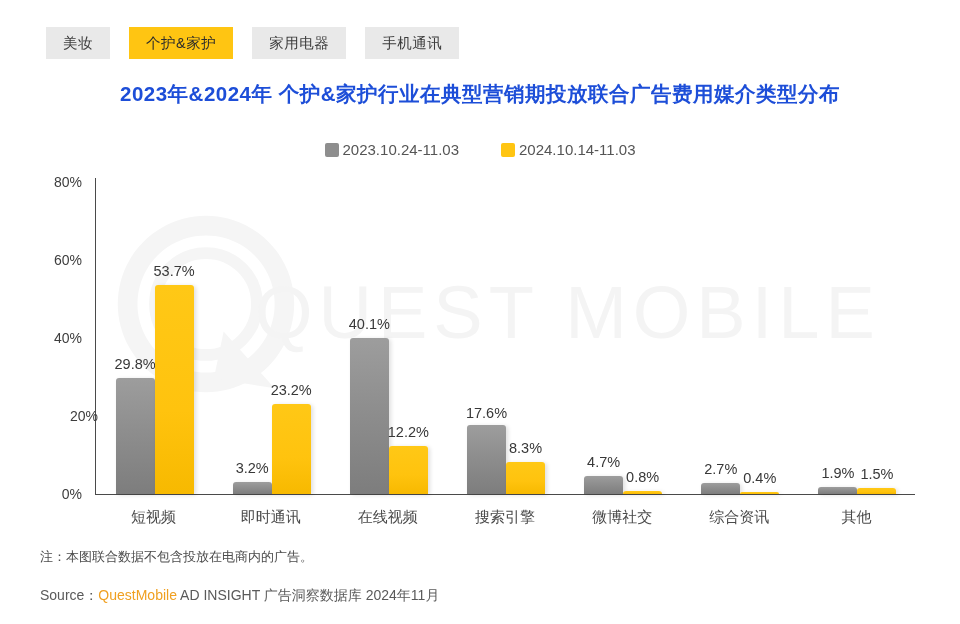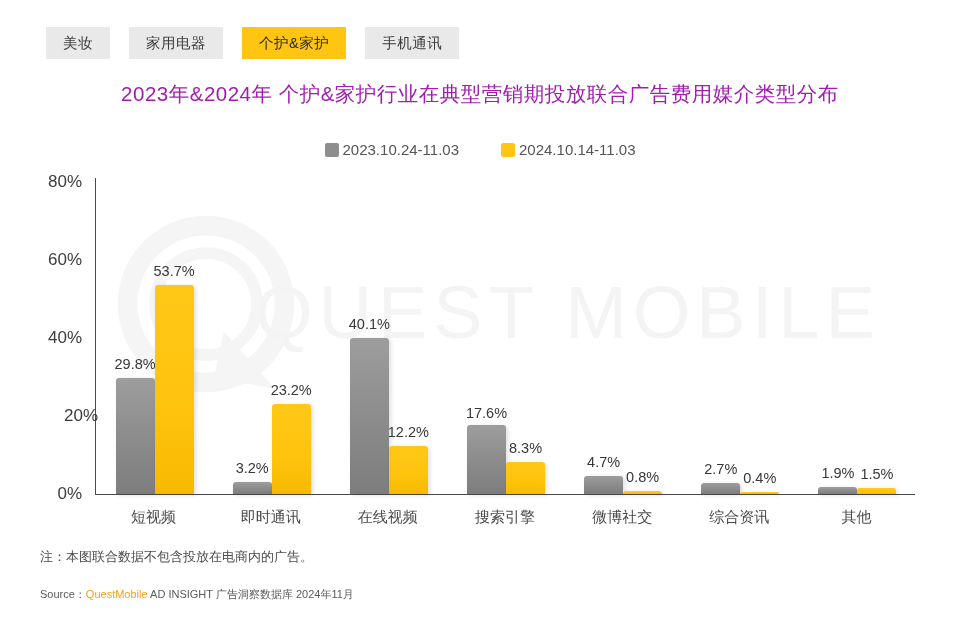--- a/index.html
+++ b/index.html
@@ -69,24 +69,24 @@
   }
 
   
   #chart-title {
     position: absolute;
     left: 0;
     top: 80px;
     width: 960px;
     text-align: center;
     font-size: 20.5px;
-    color: #a21caf;
+    color: #1d4ed8;
     letter-spacing: .5px;
     z-index: 3;
-    font-weight: 400;
+    font-weight: 700;
   }
 
   
   #legend {
     position: absolute;
     top: 141px;
     left: 0;
     width: 960px;
     display: flex;
     justify-content: center;
@@ -112,21 +112,21 @@
     position: absolute;
     left: 0; top: 0;
     width: 960px; height: 624px;
     z-index: 2;
   }
   .ytick {
     position: absolute;
     right: 0;
     width: 48px;
     text-align: right;
-    font-size: 17px;
+    font-size: 14px;
     color: #3d3d3d;
     transform: translateY(-50%);
   }
   #yaxis-line {
     position: absolute;
     left: 95px;
     top: 178px;
     width: 1px;
     height: 317px;
     background: #4a4a4a;
@@ -174,21 +174,21 @@
     left: 40px;
     top: 548px;
     font-size: 13px;
     color: #4d4d4d;
     z-index: 3;
   }
   #source {
     position: absolute;
     left: 40px;
     top: 587px;
-    font-size: 11px;
+    font-size: 14px;
     color: #5a5a5a;
     z-index: 3;
   }
   #source .brand {
     color: #f0a020;
   }
 </style>
 </head>
 <body>
 
@@ -196,22 +196,22 @@
   <svg class="wm-mark" viewBox="0 0 200 200">
     <path d="M100 10 A90 90 0 1 1 99.9 10 Z M100 30 A70 70 0 1 0 100.1 30 Z" fill="#f5f5f5"></path>
     <circle cx="100" cy="100" r="52" fill="none" stroke="#f5f5f5" stroke-width="12"></circle>
     <path d="M118 128 L170 186 L108 176 Z" fill="#f5f5f5"></path>
   </svg>
   <div class="wm-text">QUEST MOBILE</div>
 </div>
 
 <div id="tabbar">
   <div class="tab">美妆</div>
+  <div class="tab active" style="background: rgb(255, 197, 18);">个护&amp;家护</div>
   <div class="tab">家用电器</div>
-  <div class="tab active" style="background: rgb(255, 197, 18);">个护&amp;家护</div>
   <div class="tab">手机通讯</div>
 </div>
 
 <div id="chart-title">2023年&amp;2024年 个护&amp;家护行业在典型营销期投放联合广告费用媒介类型分布</div>
 
 <div id="legend">
   <div class="legend-item">
     <span class="legend-swatch" id="sw0" style="background: rgb(142, 142, 142);"></span>
     <span>2023.10.24-11.03</span>
   </div>

